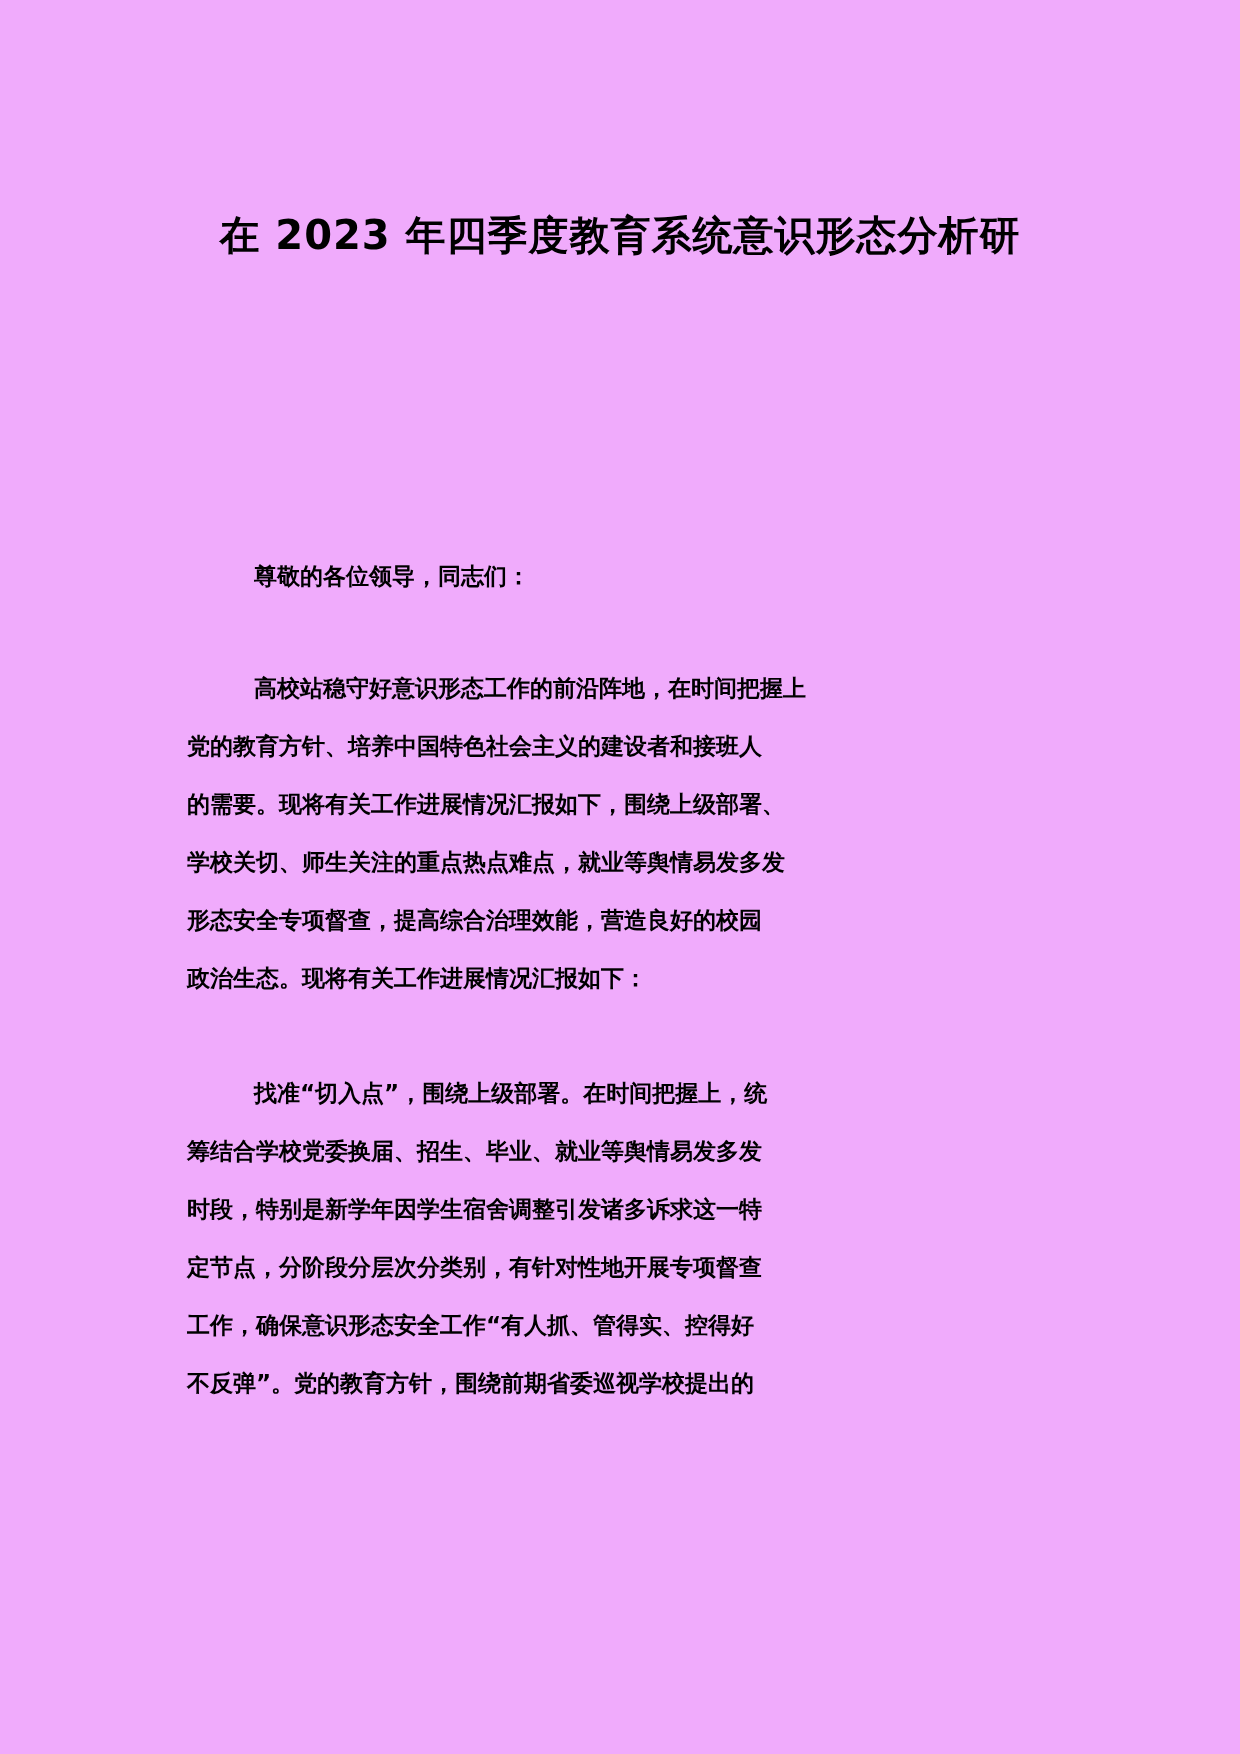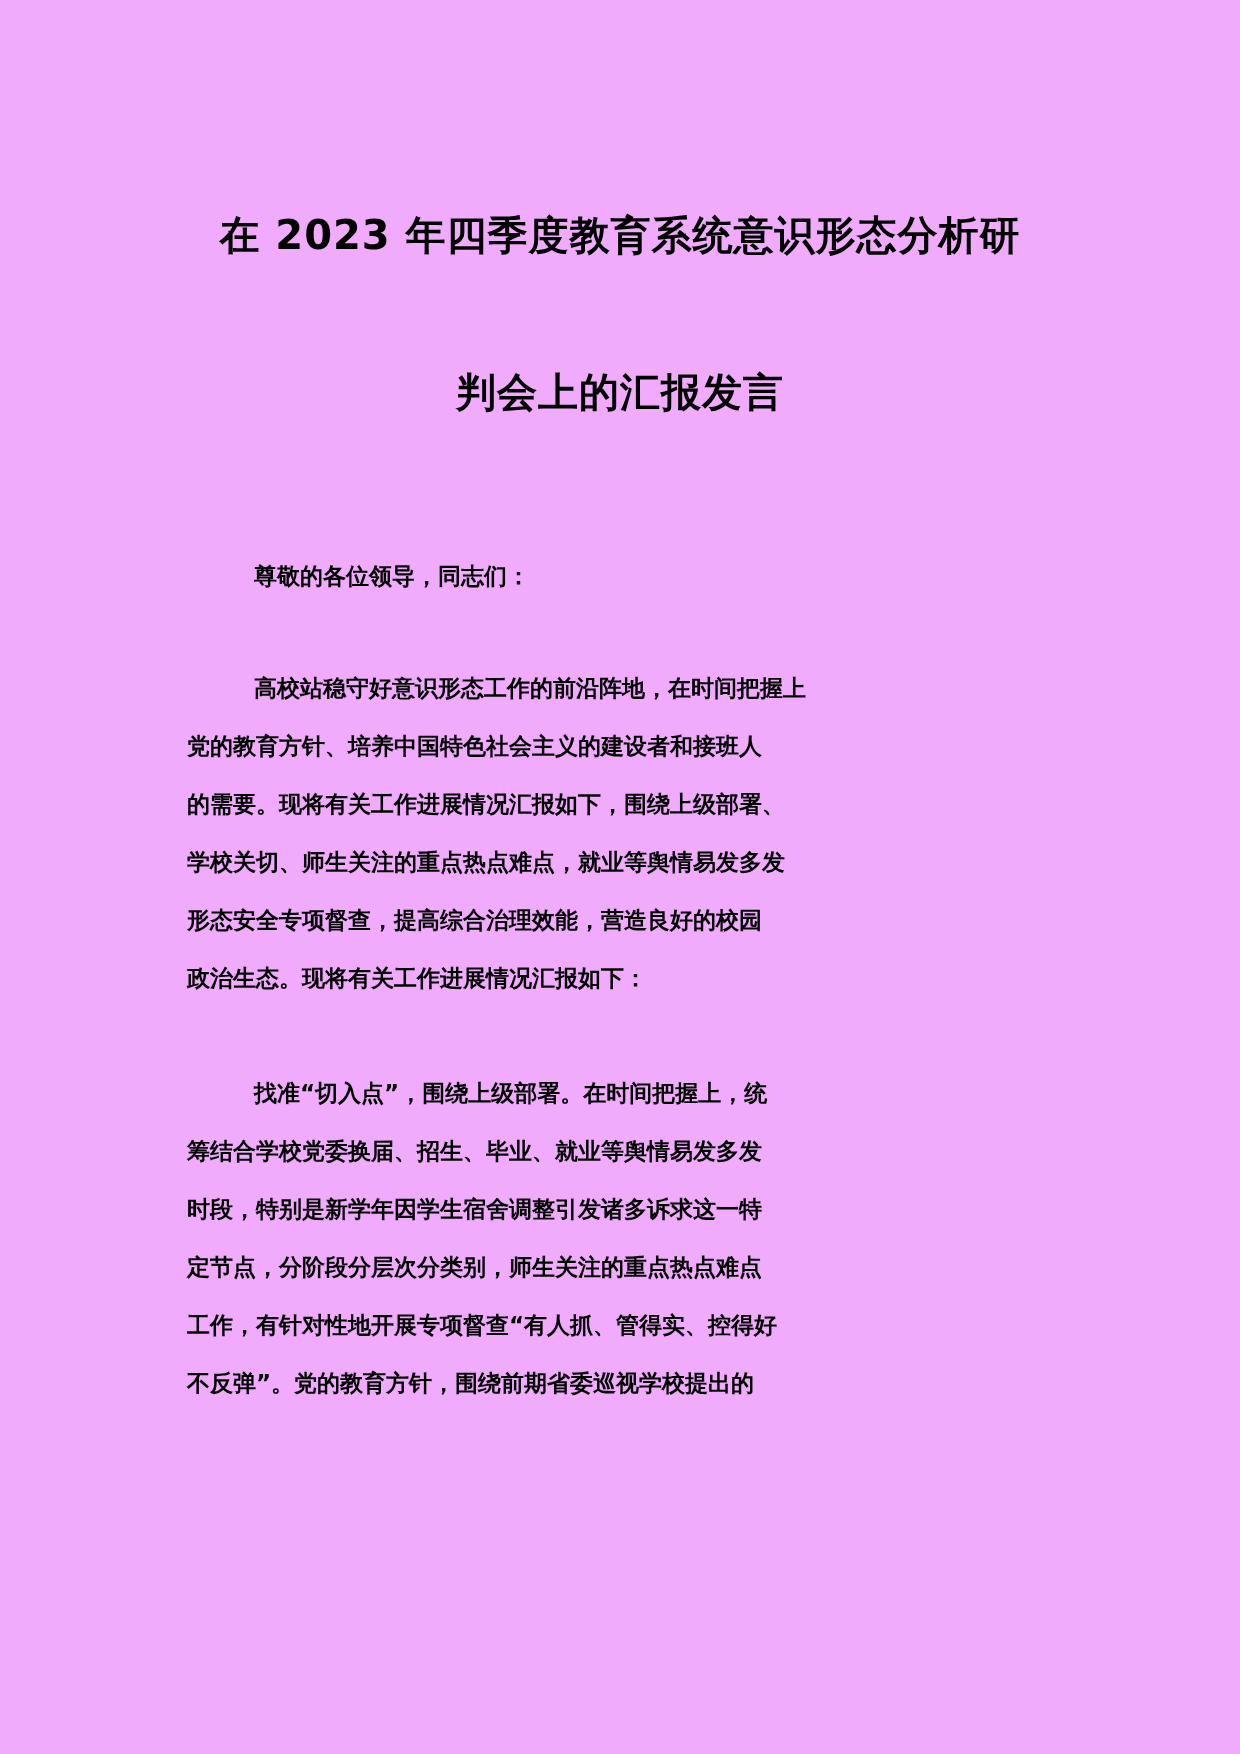--- a/index.html
+++ b/index.html
@@ -12,34 +12,33 @@
   .t2 { top: 365px; }
   .line { position: absolute; left: 187px; width: 880px; font-size: 23px; white-space: nowrap;
           letter-spacing: 0px; line-height: 40px; font-weight: bold; }
   .indent { left: 254px; }
 </style>
 </head>
 <body>
 
 <div class="page">
   <div class="title t1">在 2023 年四季度教育系统意识形态分析研</div>
-  <div class="title t2">判会上的汇报发言</div>
 
   <div class="line indent" style="top:556px">尊敬的各位领导，同志们：</div>
 
   <div>
     <div class="line indent" style="top:668px">高校站稳守好意识形态工作的前沿阵地，在时间把握上</div>
     <div class="line" style="top:726px">党的教育方针、培养中国特色社会主义的建设者和接班人</div>
     <div class="line" style="top:784px">的需要。现将有关工作进展情况汇报如下，围绕上级部署、</div>
     <div class="line" style="top:842px">学校关切、师生关注的重点热点难点，就业等舆情易发多发</div>
     <div class="line" style="top:900px">形态安全专项督查，提高综合治理效能，营造良好的校园</div>
     <div class="line" style="top:958px">政治生态。现将有关工作进展情况汇报如下：</div>
   </div>
 
   <div>
     <div class="line indent" style="top:1073px">找准“切入点”，围绕上级部署。在时间把握上，统</div>
     <div class="line" style="top:1131px">筹结合学校党委换届、招生、毕业、就业等舆情易发多发</div>
     <div class="line" style="top:1189px">时段，特别是新学年因学生宿舍调整引发诸多诉求这一特</div>
-    <div class="line" style="top:1247px">定节点，分阶段分层次分类别，师生关注的重点热点难点</div>
-    <div class="line" style="top:1305px">工作，有针对性地开展专项督查“有人抓、管得实、控得好</div>
+    <div class="line" style="top:1247px">定节点，分阶段分层次分类别，有针对性地开展专项督查</div>
+    <div class="line" style="top:1305px">工作，确保意识形态安全工作“有人抓、管得实、控得好</div>
     <div class="line" style="top:1363px">不反弹”。党的教育方针，围绕前期省委巡视学校提出的</div>
   </div>
 </div>
 
 </body></html>

